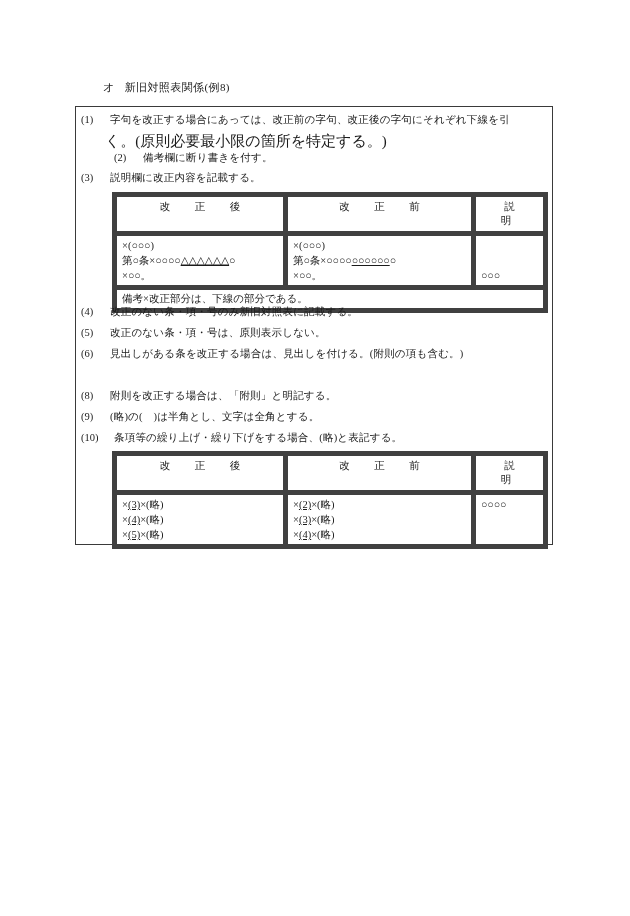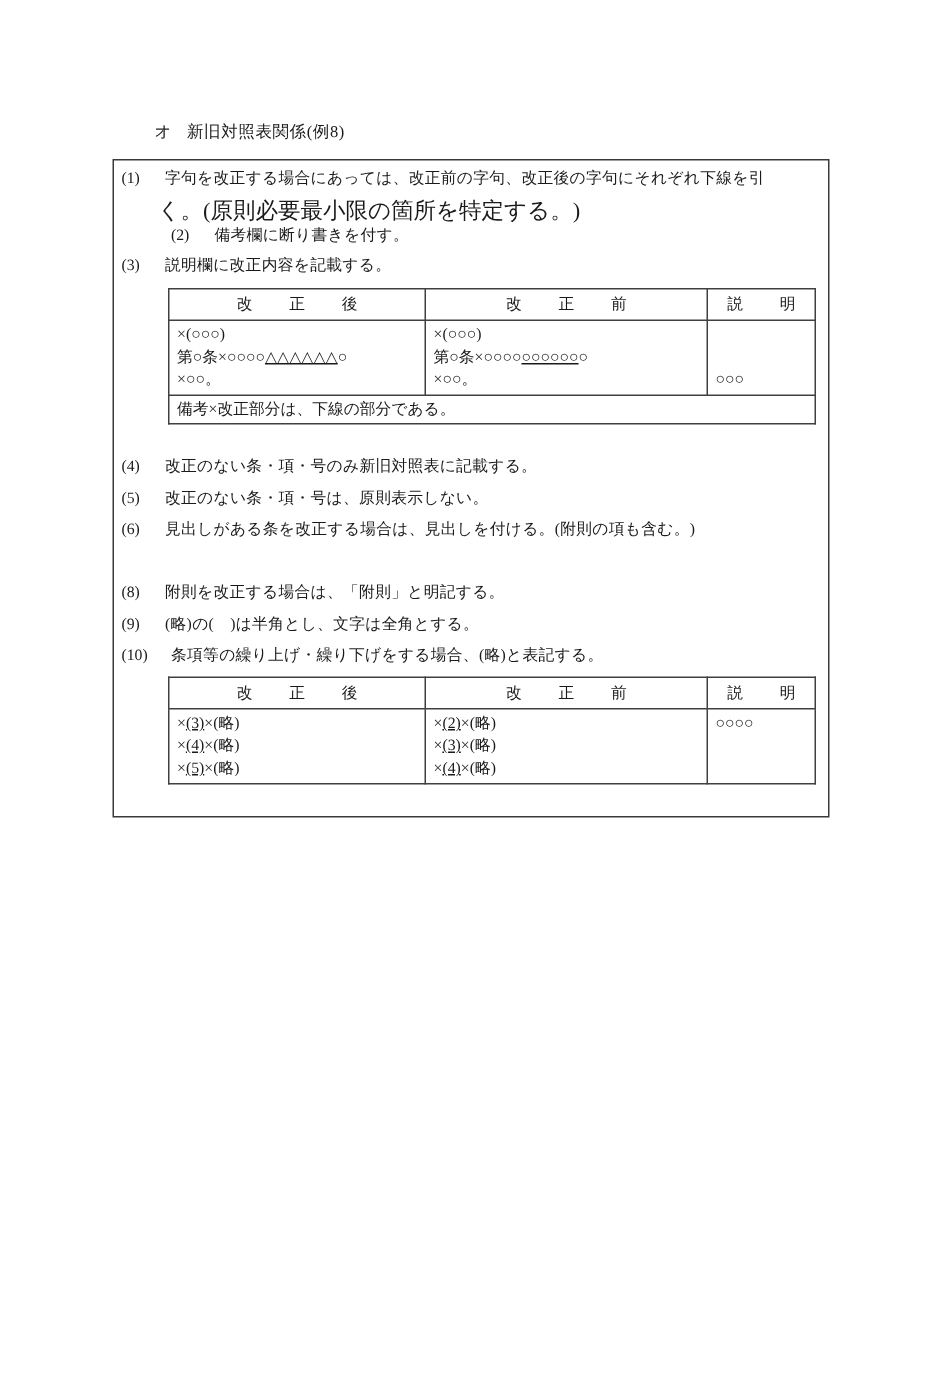--- a/index.html
+++ b/index.html
@@ -66,21 +66,21 @@
   }
 
   
   .cmp-table {
     position: absolute;
     border-collapse: collapse;
     table-layout: fixed;
     font-size: 10.5px;
   }
   .cmp-table td, .cmp-table th {
-    border: 1px solid #404040;
+    border: 5px solid #404040;
     padding: 2px 5px;
     vertical-align: top;
     font-weight: normal;
     box-sizing: border-box;
   }
   .cmp-table th {
     text-align: center;
     padding: 3px 5px 3px 5px;
     letter-spacing: 0.2px;
   }

